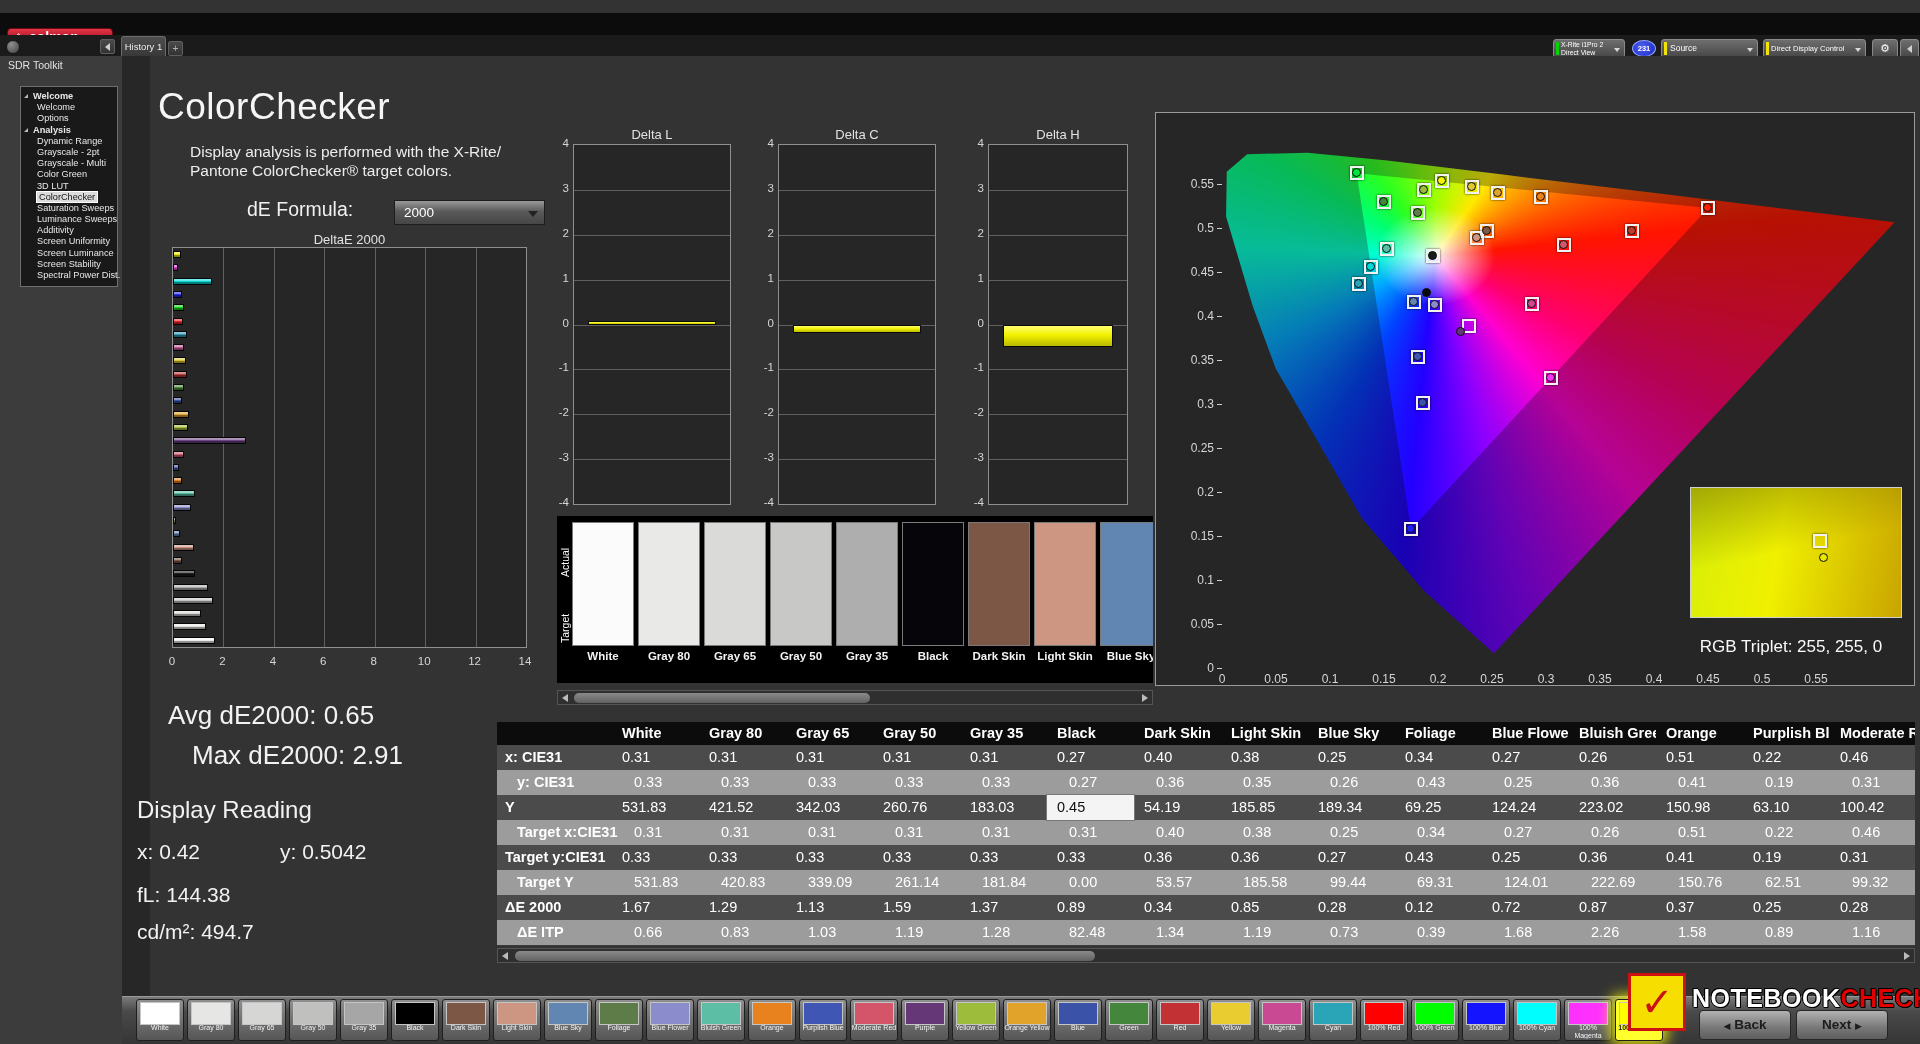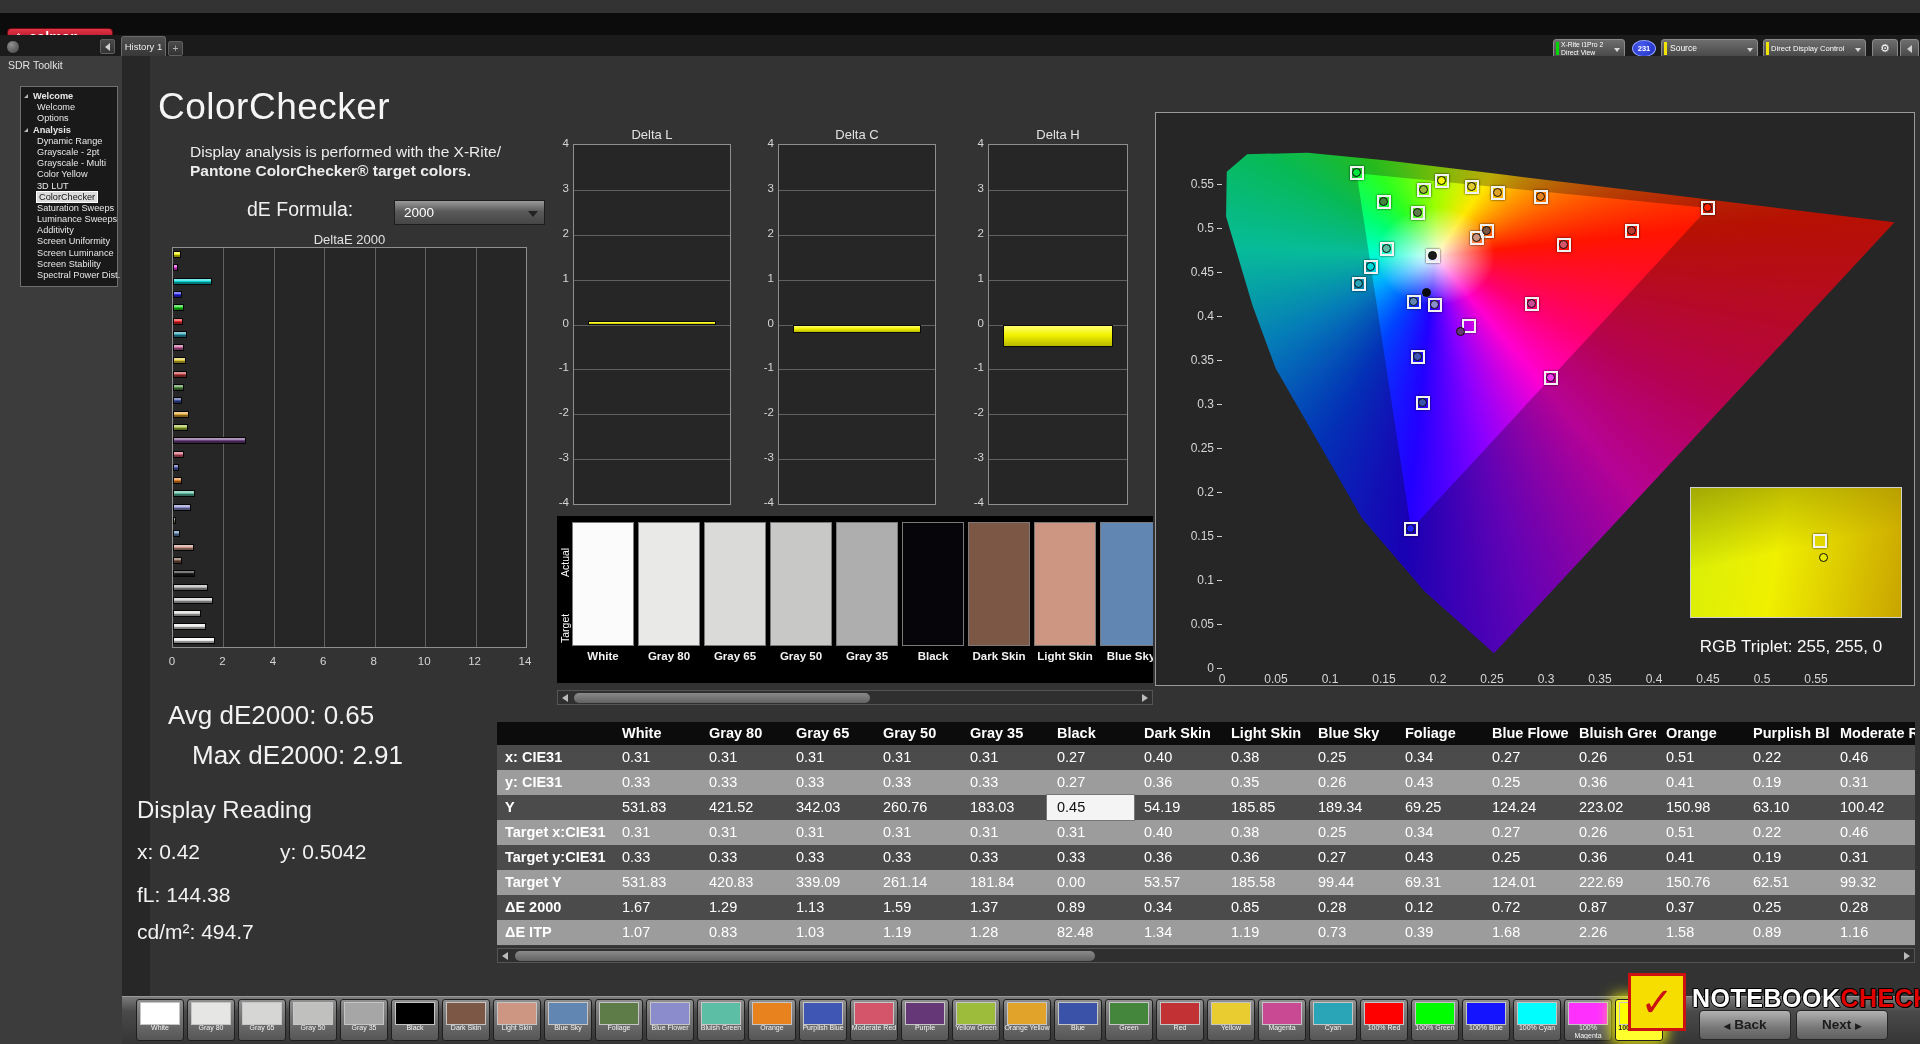--- a/index.html
+++ b/index.html
@@ -79,21 +79,21 @@
   #rgb-label{left:1660px;top:637px;width:262px;text-align:center;font-size:17px;color:#fafafa;}
   
   .stat{position:absolute;color:#f2f2f2;}
   
   #tablewrap{left:497px;top:722px;width:1418px;height:224px;overflow:hidden;background:#3a3a3a;}
   .trow{display:flex;height:25px;line-height:25px;font-size:14.5px;color:#fff;}
   .trow.head{height:23px;line-height:23px;background:#0c0c0c;font-weight:bold;}
   .tcell{flex:0 0 87px;padding-left:10px;box-sizing:border-box;white-space:nowrap;overflow:hidden;}
   .tlabel{flex:0 0 115px;font-weight:bold;padding-left:8px;box-sizing:border-box;}
   .rowa{background:#4b4b4b;}
-  .rowb{background:#9c9c9c;}
+  .rowb{background:#9c9c9c;padding-left:12px;}
   .hl{background:#f4f4f4;color:#101010;outline:1px solid #777;}
   
   #bbar{left:122px;top:996px;width:1798px;height:48px;background:linear-gradient(180deg,#7b7b7b,#4a4a4a 30%,#353535);border-top:1px solid #999;box-sizing:border-box;}
   .pbtn{position:absolute;top:3px;width:48px;height:42px;border-radius:3px;background:linear-gradient(180deg,#8f8f8f,#555);border:1px solid #1f1f1f;box-sizing:border-box;}
   .pchip{position:absolute;left:3px;right:3px;top:2px;height:23px;border:1px solid #c5c5c5;box-sizing:border-box;}
   .plabel{position:absolute;left:0;right:0;bottom:1px;height:15px;font-size:7px;line-height:7.5px;text-align:center;color:#f4f4f4;overflow:hidden;}
   .pbtn.sel{background:#ffff2e;box-shadow:0 0 14px 4px rgba(255,255,0,.85);z-index:5;}
   .pbtn.sel .plabel{color:#1a1a1a;font-weight:bold;}
   .navbtn{top:1010px;width:92px;height:30px;border-radius:4px;background:linear-gradient(180deg,#b2b2b2,#777 60%,#5f5f5f);border:1px solid #262626;box-sizing:border-box;text-align:center;font-size:13.5px;font-weight:bold;color:#1c1c1c;line-height:28px;z-index:6;}
   
@@ -153,37 +153,37 @@
   <div class="abs" id="sidebar"></div>
   <div class="abs" id="sidebar-title">SDR Toolkit</div>
   <div class="abs" id="tree">
       <div class="tree-row group"><div class="tree-mark" style="position: absolute;"></div><span>Welcome</span></div>
       <div class="tree-row item"><span>Welcome</span></div>
       <div class="tree-row item"><span>Options</span></div>
       <div class="tree-row group"><div class="tree-mark" style="position: absolute;"></div><span>Analysis</span></div>
       <div class="tree-row item"><span>Dynamic Range</span></div>
       <div class="tree-row item"><span>Grayscale - 2pt</span></div>
       <div class="tree-row item"><span>Grayscale - Multi</span></div>
-      <div class="tree-row item"><span>Color Yellow</span></div>
+      <div class="tree-row item"><span>Color Green</span></div>
       <div class="tree-row item"><span>3D LUT</span></div>
       <div class="tree-row item"><span class="tree-sel">ColorChecker</span></div>
       <div class="tree-row item"><span>Saturation Sweeps</span></div>
       <div class="tree-row item"><span>Luminance Sweeps</span></div>
       <div class="tree-row item"><span>Additivity</span></div>
       <div class="tree-row item"><span>Screen Uniformity</span></div>
       <div class="tree-row item"><span>Screen Luminance</span></div>
       <div class="tree-row item"><span>Screen Stability</span></div>
       <div class="tree-row item"><span>Spectral Power Dist.</span></div>
     </div>
   <div class="abs" id="divider"></div>
   <div class="abs" id="content"></div>
 
   <div class="abs" id="page-title">ColorChecker</div>
   <div class="abs desc" style="top:143px;">Display analysis is performed with the X-Rite/</div>
-  <div class="abs desc" style="top:162px;font-weight:bold;">Pantone ColorChecker® target colors.</div>
+  <div class="abs desc" style="top:162px;">Pantone ColorChecker® target colors.</div>
   <div class="abs" id="formula-label">dE Formula:</div>
   <div class="abs" id="formula-dd">
     <span class="abs" id="formula-value">2000</span>
     <span class="abs" id="formula-caret"></span>
   </div>
 
   <div class="ptitle" style="left:172px;top:232px;width:355px;">DeltaE 2000</div>
   <div class="ptitle" style="left:573px;top:127px;width:158px;">Delta L</div>
   <div class="ptitle" style="left:778px;top:127px;width:158px;">Delta C</div>
   <div class="ptitle" style="left:988px;top:127px;width:140px;">Delta H</div>
@@ -537,21 +537,21 @@
         <div class="tcell">0.28</div>
         <div class="tcell">0.12</div>
         <div class="tcell">0.72</div>
         <div class="tcell">0.87</div>
         <div class="tcell">0.37</div>
         <div class="tcell">0.25</div>
         <div class="tcell">0.28</div>
       </div>
       <div class="trow rowb">
         <div class="tlabel">ΔE ITP</div>
-        <div class="tcell">1.07</div>
+        <div class="tcell">0.66</div>
         <div class="tcell">0.83</div>
         <div class="tcell">1.03</div>
         <div class="tcell">1.19</div>
         <div class="tcell">1.28</div>
         <div class="tcell">82.48</div>
         <div class="tcell">1.34</div>
         <div class="tcell">1.19</div>
         <div class="tcell">0.73</div>
         <div class="tcell">0.39</div>
         <div class="tcell">1.68</div>

